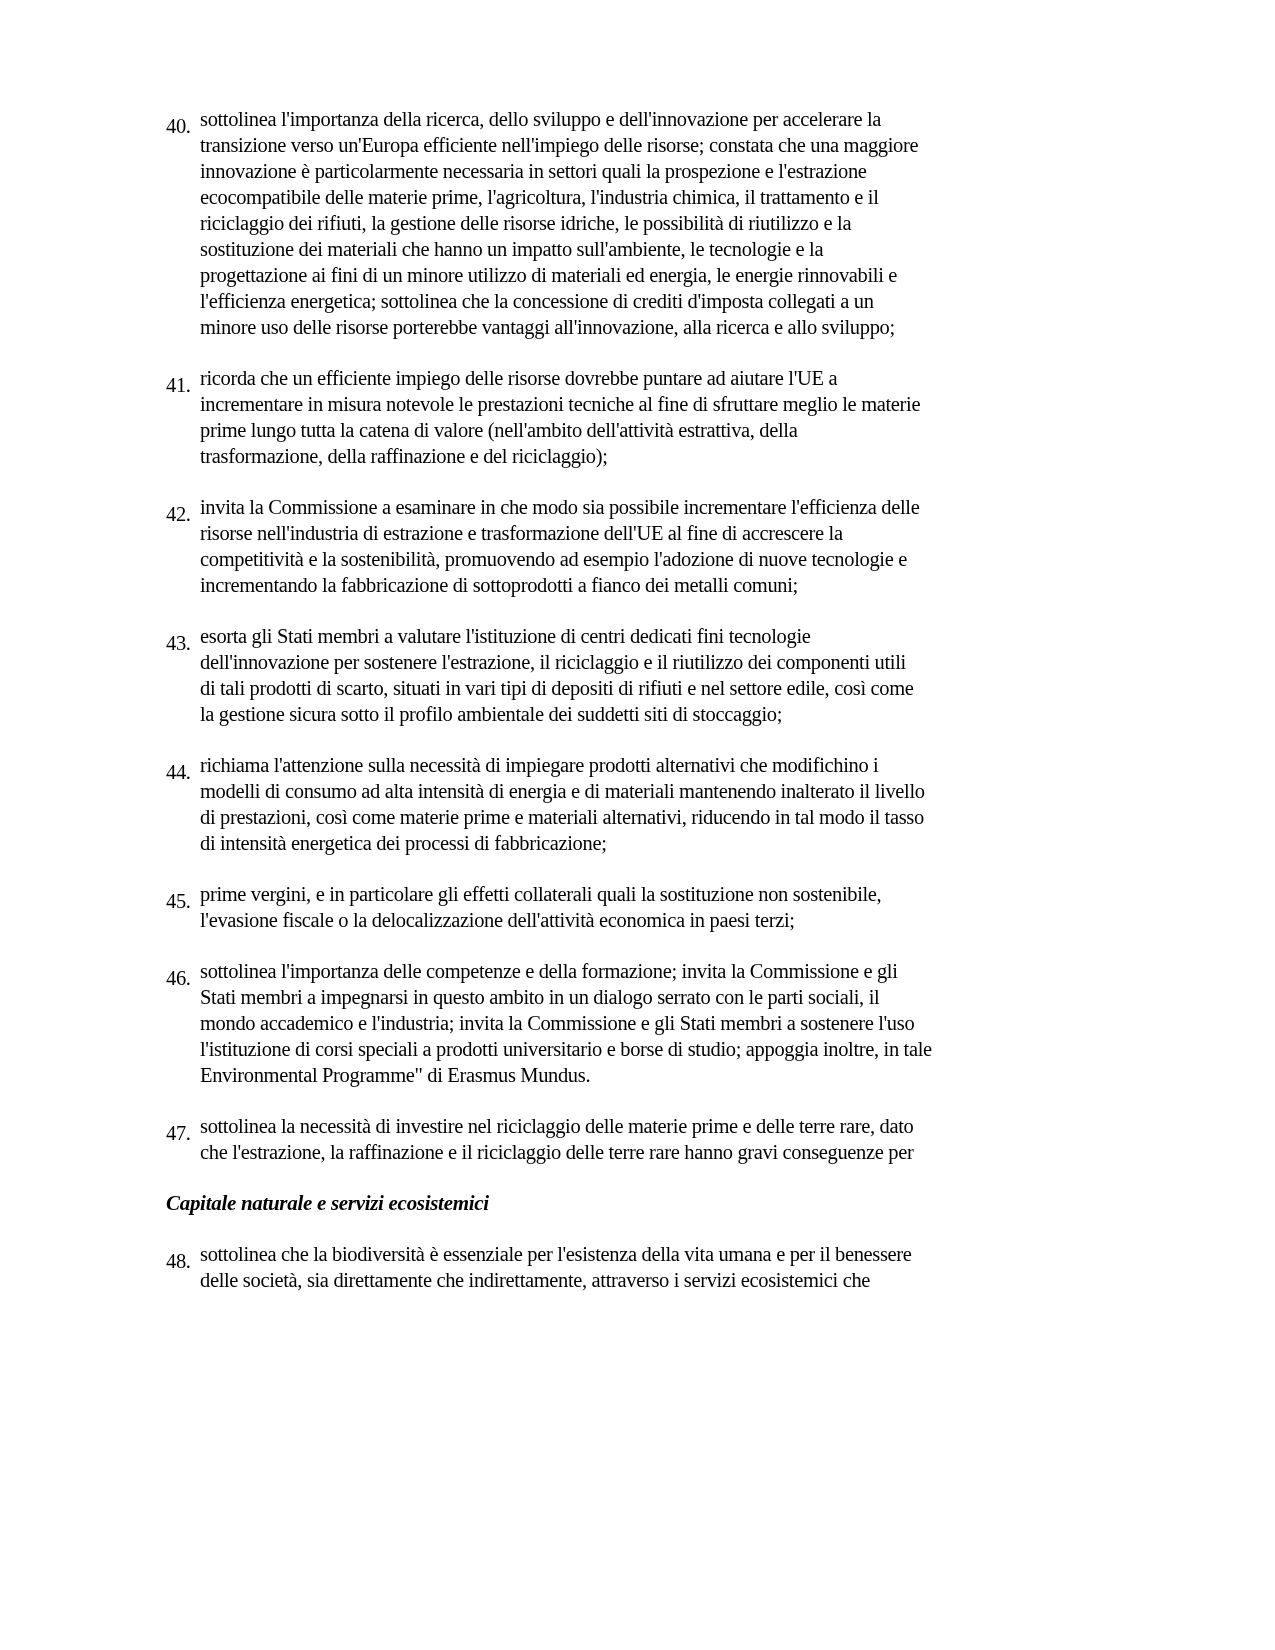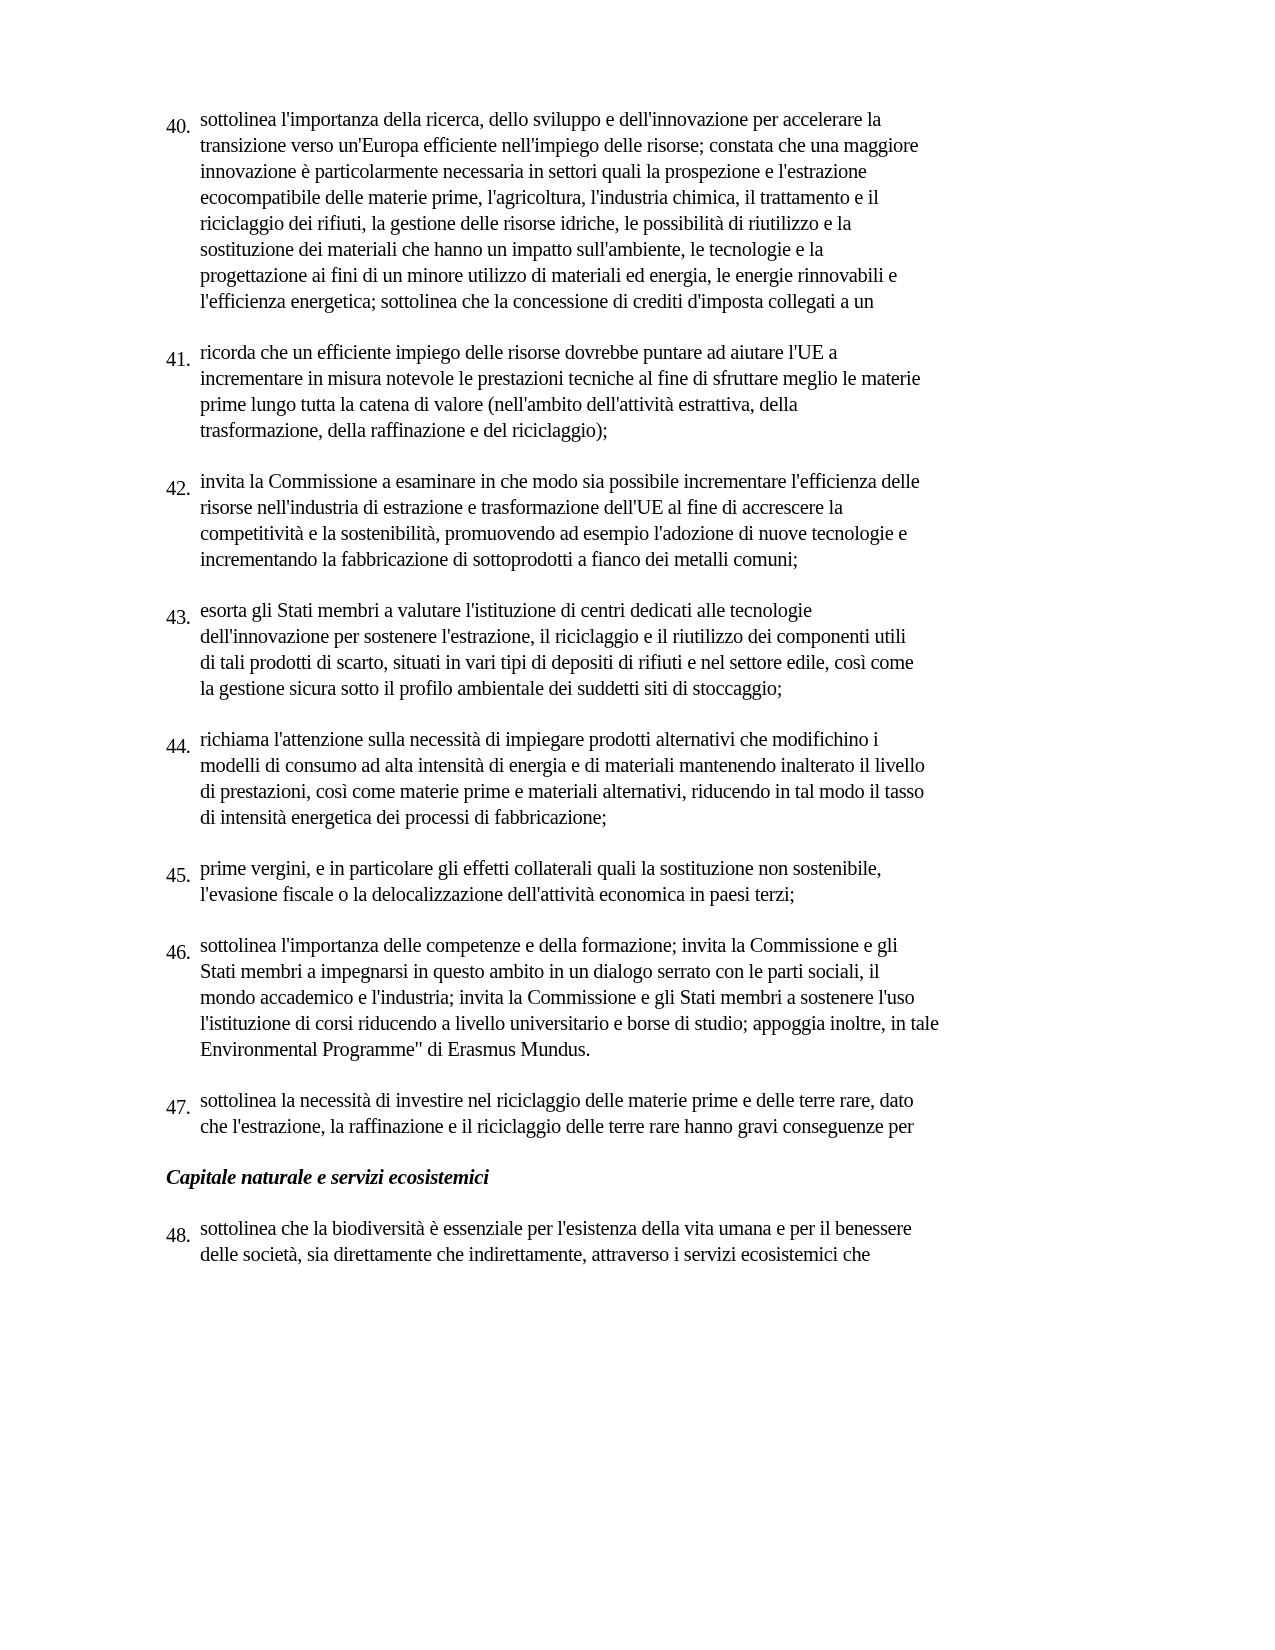--- a/index.html
+++ b/index.html
@@ -56,38 +56,39 @@
       <div class="para">
         <span class="line num">40.</span>
         <span class="line">sottolinea l'importanza della ricerca, dello sviluppo e dell'innovazione per accelerare la</span>
         <span class="line">transizione verso un'Europa efficiente nell'impiego delle risorse; constata che una maggiore</span>
         <span class="line">innovazione è particolarmente necessaria in settori quali la prospezione e l'estrazione</span>
         <span class="line">ecocompatibile delle materie prime, l'agricoltura, l'industria chimica, il trattamento e il</span>
         <span class="line">riciclaggio dei rifiuti, la gestione delle risorse idriche, le possibilità di riutilizzo e la</span>
         <span class="line">sostituzione dei materiali che hanno un impatto sull'ambiente, le tecnologie e la</span>
         <span class="line">progettazione ai fini di un minore utilizzo di materiali ed energia, le energie rinnovabili e</span>
         <span class="line">l'efficienza energetica; sottolinea che la concessione di crediti d'imposta collegati a un</span>
+        <span class="line">minore uso delle risorse porterebbe vantaggi all'innovazione, alla ricerca e allo sviluppo;</span>
       </div>
       <div class="para">
         <span class="line num">41.</span>
         <span class="line">ricorda che un efficiente impiego delle risorse dovrebbe puntare ad aiutare l'UE a</span>
         <span class="line">incrementare in misura notevole le prestazioni tecniche al fine di sfruttare meglio le materie</span>
         <span class="line">prime lungo tutta la catena di valore (nell'ambito dell'attività estrattiva, della</span>
         <span class="line">trasformazione, della raffinazione e del riciclaggio);</span>
       </div>
       <div class="para">
         <span class="line num">42.</span>
         <span class="line">invita la Commissione a esaminare in che modo sia possibile incrementare l'efficienza delle</span>
         <span class="line">risorse nell'industria di estrazione e trasformazione dell'UE al fine di accrescere la</span>
         <span class="line">competitività e la sostenibilità, promuovendo ad esempio l'adozione di nuove tecnologie e</span>
         <span class="line">incrementando la fabbricazione di sottoprodotti a fianco dei metalli comuni;</span>
       </div>
       <div class="para">
         <span class="line num">43.</span>
-        <span class="line">esorta gli Stati membri a valutare l'istituzione di centri dedicati alle tecnologie</span>
+        <span class="line">esorta gli Stati membri a valutare l'istituzione di centri dedicati fini tecnologie</span>
         <span class="line">dell'innovazione per sostenere l'estrazione, il riciclaggio e il riutilizzo dei componenti utili</span>
         <span class="line">di tali prodotti di scarto, situati in vari tipi di depositi di rifiuti e nel settore edile, così come</span>
         <span class="line">la gestione sicura sotto il profilo ambientale dei suddetti siti di stoccaggio;</span>
       </div>
       <div class="para">
         <span class="line num">44.</span>
         <span class="line">richiama l'attenzione sulla necessità di impiegare prodotti alternativi che modifichino i</span>
         <span class="line">modelli di consumo ad alta intensità di energia e di materiali mantenendo inalterato il livello</span>
         <span class="line">di prestazioni, così come materie prime e materiali alternativi, riducendo in tal modo il tasso</span>
         <span class="line">di intensità energetica dei processi di fabbricazione;</span>
@@ -95,21 +96,21 @@
       <div class="para">
         <span class="line num">45.</span>
         <span class="line">prime vergini, e in particolare gli effetti collaterali quali la sostituzione non sostenibile,</span>
         <span class="line">l'evasione fiscale o la delocalizzazione dell'attività economica in paesi terzi;</span>
       </div>
       <div class="para">
         <span class="line num">46.</span>
         <span class="line">sottolinea l'importanza delle competenze e della formazione; invita la Commissione e gli</span>
         <span class="line">Stati membri a impegnarsi in questo ambito in un dialogo serrato con le parti sociali, il</span>
         <span class="line">mondo accademico e l'industria; invita la Commissione e gli Stati membri a sostenere l'uso</span>
-        <span class="line">l'istituzione di corsi riducendo a livello universitario e borse di studio; appoggia inoltre, in tale</span>
+        <span class="line">l'istituzione di corsi speciali a prodotti universitario e borse di studio; appoggia inoltre, in tale</span>
         <span class="line">Environmental Programme" di Erasmus Mundus.</span>
       </div>
       <div class="para">
         <span class="line num">47.</span>
         <span class="line">sottolinea la necessità di investire nel riciclaggio delle materie prime e delle terre rare, dato</span>
         <span class="line">che l'estrazione, la raffinazione e il riciclaggio delle terre rare hanno gravi conseguenze per</span>
       </div>
     </div>
   <div class="heading">Capitale naturale e servizi ecosistemici</div>
   <div id="paras-b">

